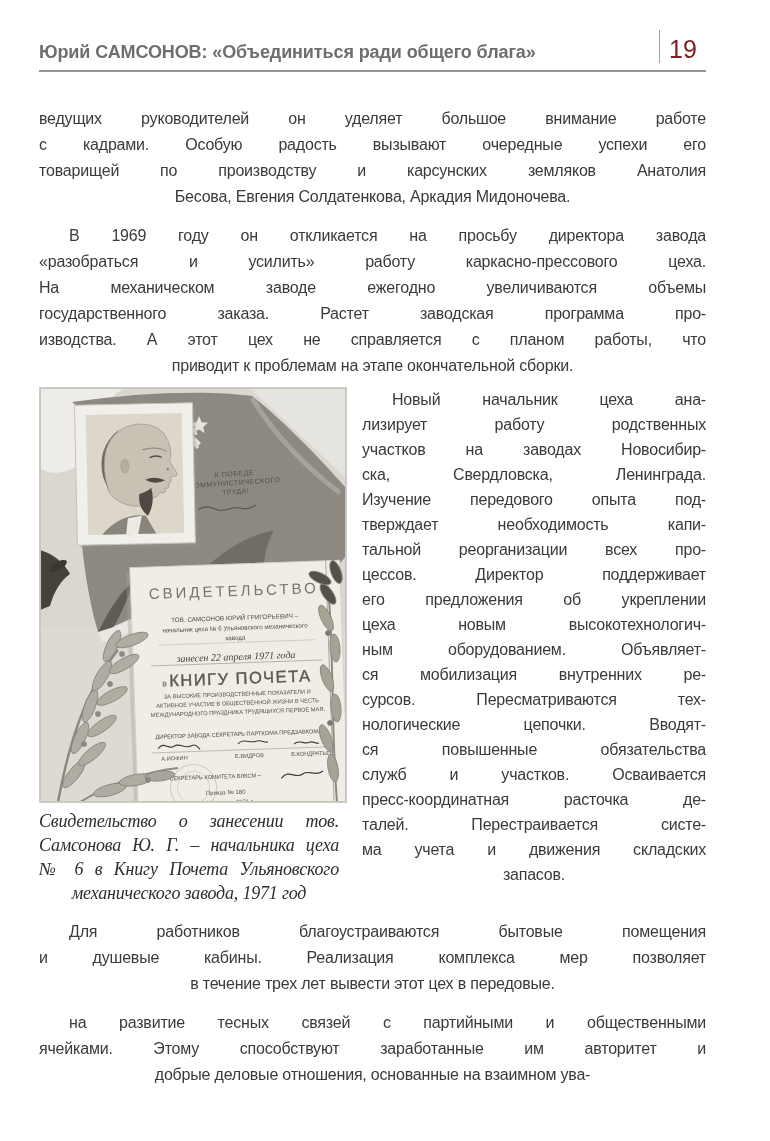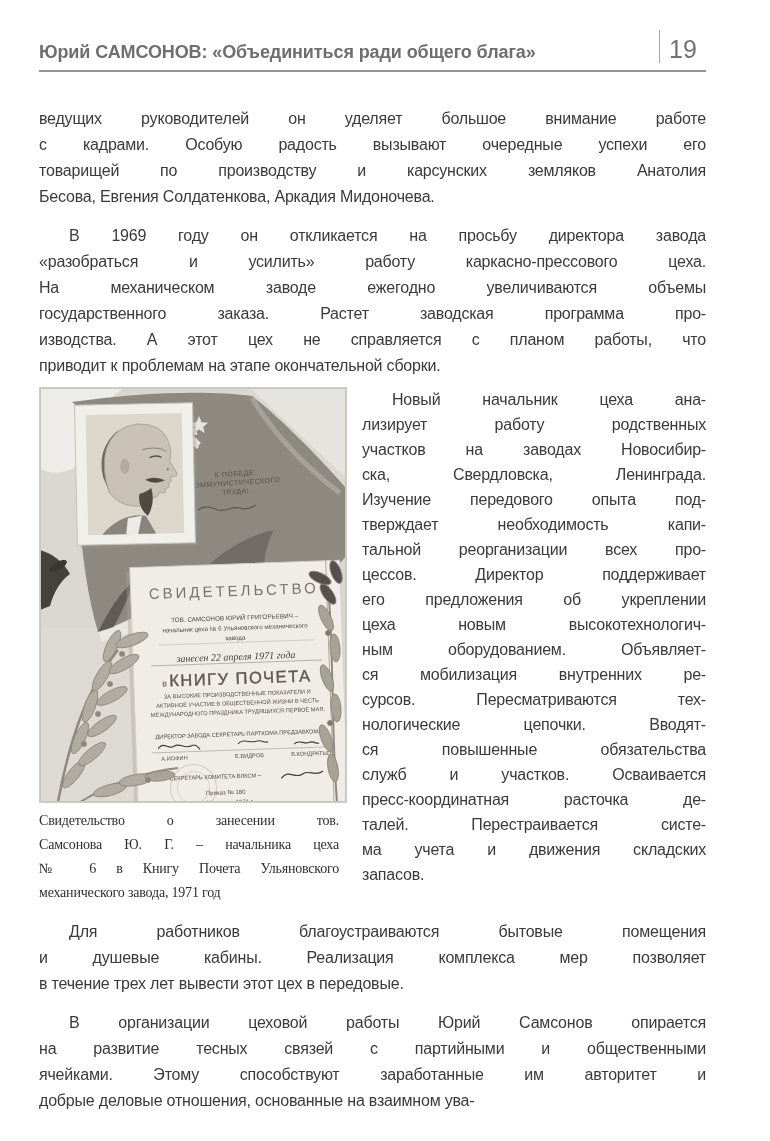--- a/index.html
+++ b/index.html
@@ -7,39 +7,39 @@
     width:770px; height:1141px; background:#ffffff;
     font-family:"Liberation Sans", sans-serif; color:#3a3a3a;
     overflow:hidden;
   }
   .page { box-sizing:border-box; width:770px; height:1141px; padding:30px 64px 0 39px; }
 
   
   .header { display:flex; align-items:flex-end; height:42px; border-bottom:2px solid #949494; box-sizing:border-box; padding-bottom:7px; }
   .header-title { flex:1; font-weight:bold; font-size:18px; color:#6e6e6e; letter-spacing:-0.1px; }
   .header-divider { width:1px; background:#a3a3a3; align-self:stretch; margin-left:10px; }
-  .page-number { width:46px; text-align:center; font-size:25px; line-height:1; color:#737373; padding-bottom:1px; }
+  .page-number { width:46px; text-align:center; font-size:25px; line-height:1; color:#7f1d1d; padding-bottom:1px; }
 
   
   .section-top { margin-top:34px; }
   .para { font-size:16px; letter-spacing:-0.2px; }
   .para + .para { margin-top:13px; }
   .line { height:26px; line-height:26px; overflow:hidden; text-align:justify; }
   .line::after { content:""; display:inline-block; width:100%; height:0; }
-  .line:last-child { text-align:left; }
+  .line:last-child { text-align:center; }
   .line:last-child::after { content:none; }
   .indent .line:first-child { text-indent:30px; }
 
   
   .middle { margin-top:8px; display:flex; }
   .left-col { width:308px; margin-right:15px; }
   .right-col { flex:1; }
   .right-col .line { height:25px; line-height:25px; }
   .photo-frame { width:308px; height:416px; border:1px solid #cfccc6; box-sizing:border-box; background:#dad7d1; }
-  .caption { margin-top:6px; font-family:"Liberation Serif", serif; font-size:14px; color:#2e2e2e; padding-right:8px; }
+  .caption { margin-top:6px; font-family:"Liberation Serif", serif; font-style:italic; font-size:18px; color:#2e2e2e; padding-right:8px; }
   .caption .line { height:24px; line-height:24px; }
 
   .section-bottom { margin-top:14px; }
 
   svg text { font-family:"Liberation Sans", sans-serif; }
   svg .hand { font-family:"Liberation Serif", serif; font-style:italic; }
 </style>
 </head>
 <body>
 
@@ -233,20 +233,19 @@
     </div>
   </div>
 
   <div class="section-bottom">
     <div class="para indent">
         <div class="line">Для работников благоустраиваются бытовые помещения</div>
         <div class="line">и душевые кабины. Реализация комплекса мер позволяет</div>
         <div class="line">в течение трех лет вывести этот цех в передовые.</div>
       </div>
     <div class="para indent">
-        <div class="line">В организации цеховой работы Юрий Самсонов опирается</div>
         <div class="line">на развитие тесных связей с партийными и общественными</div>
         <div class="line">ячейками. Этому способствуют заработанные им авторитет и</div>
         <div class="line">добрые деловые отношения, основанные на взаимном ува-</div>
       </div>
   </div>
 
 </div>
 
 </body></html>

